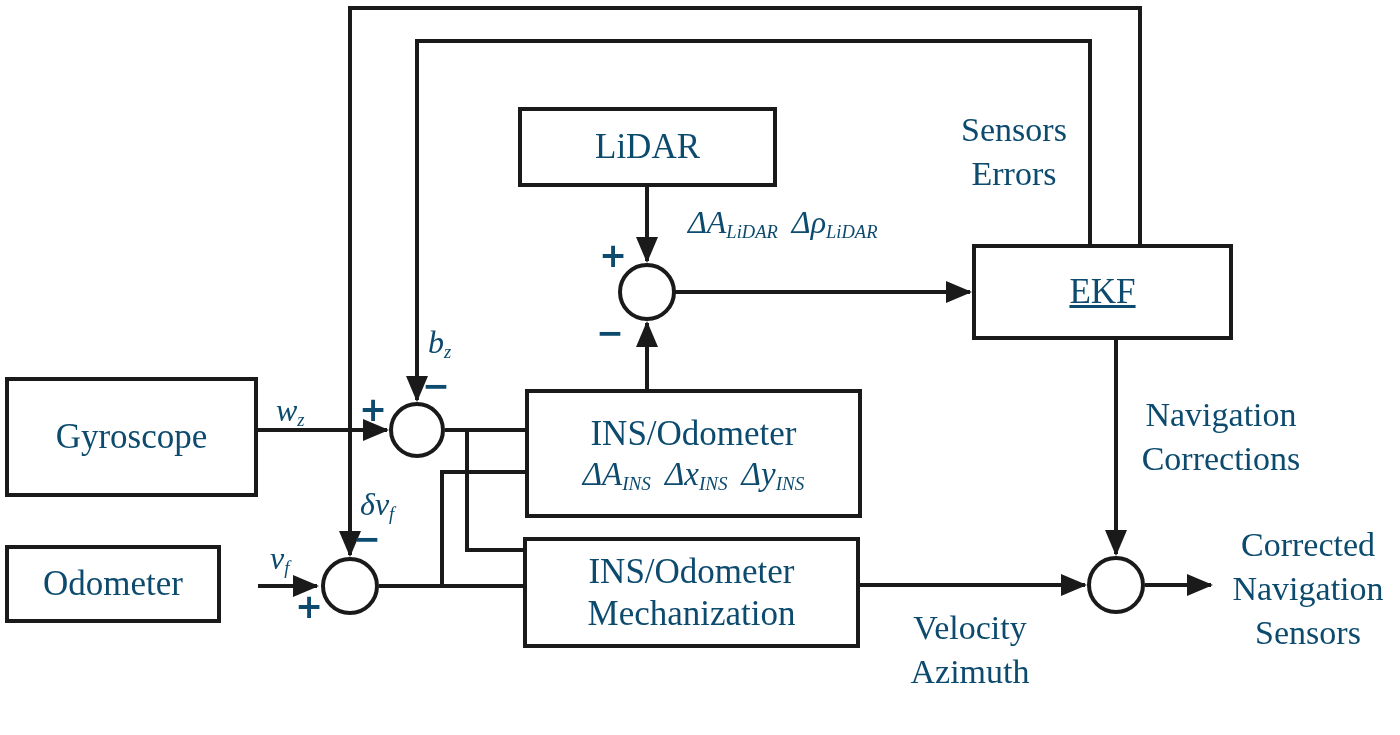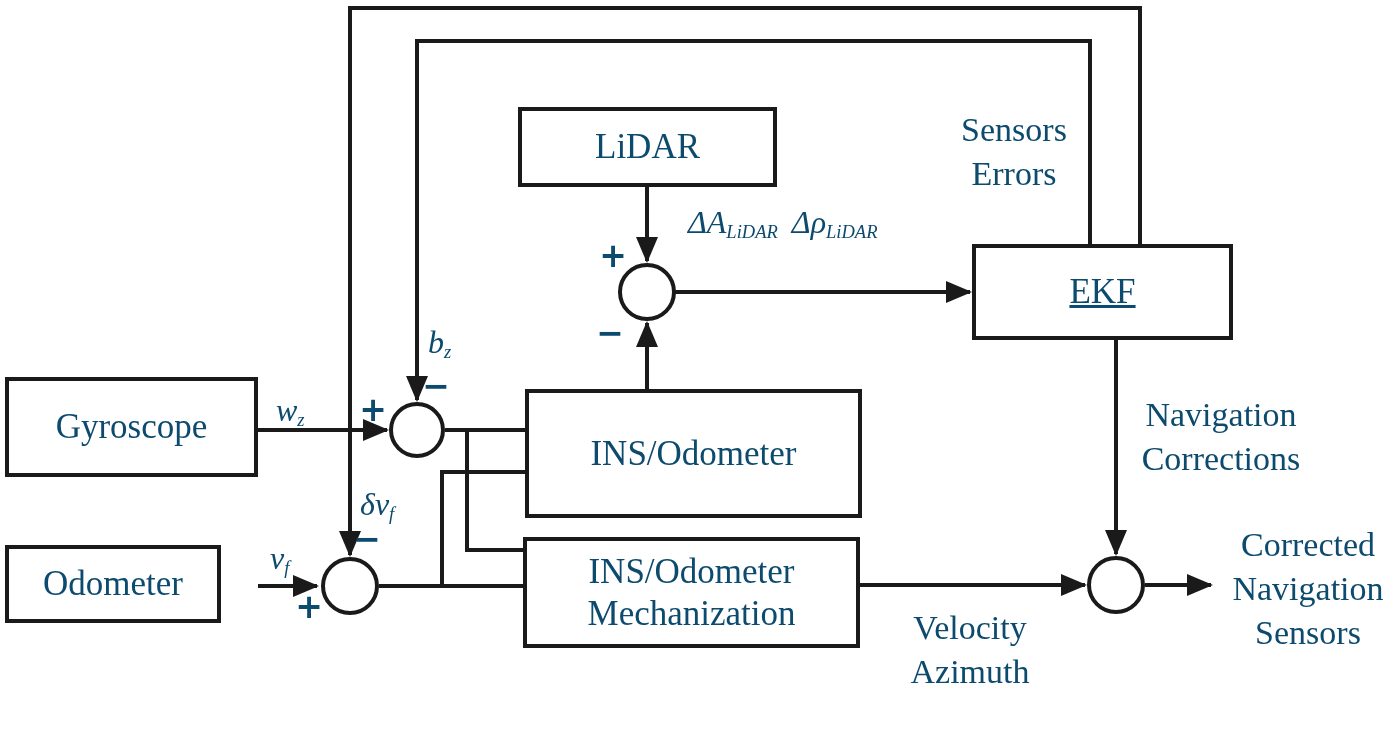--- a/index.html
+++ b/index.html
@@ -97,30 +97,33 @@
   </svg>
 
   <div class="box" style="left:518px; top:107px; width:259px; height:80px;">
     <span>LiDAR</span>
   </div>
 
   <div class="box" style="left:972px; top:244px; width:261px; height:96px;text-decoration:underline;">
     <span>EKF</span>
   </div>
 
-  <div class="box" style="left:5px; top:377px; width:253px; height:100px;">
+  <div class="box" style="left:5px; top:377px; width:253px; height:120px;">
     <span>Gyroscope</span>
   </div>
 
   <div class="box" style="left:5px; top:545px; width:216px; height:78px;">
     <span>Odometer</span>
   </div>
 
   <div class="box" style="left:525px; top:389px; width:337px; height:129px;">
     <span>INS/Odometer</span>
+    <span class="boxmath">
+      <span>ΔA</span><sub>INS</sub><span class="term2">Δx</span><sub>INS</sub><span class="term2">Δy</span><sub>INS</sub>
+    </span>
   </div>
 
   <div class="box" style="left:523px; top:537px; width:337px; height:111px;">
     <span>INS/Odometer</span>
     <span>Mechanization</span>
   </div>
 
   <div class="sum" style="left:618px; top:263px; width:58px; height:58px;"></div>
   <div class="sum" style="left:389px; top:402px; width:56px; height:56px;"></div>
   <div class="sum" style="left:321px; top:557px; width:58px; height:58px;"></div>

